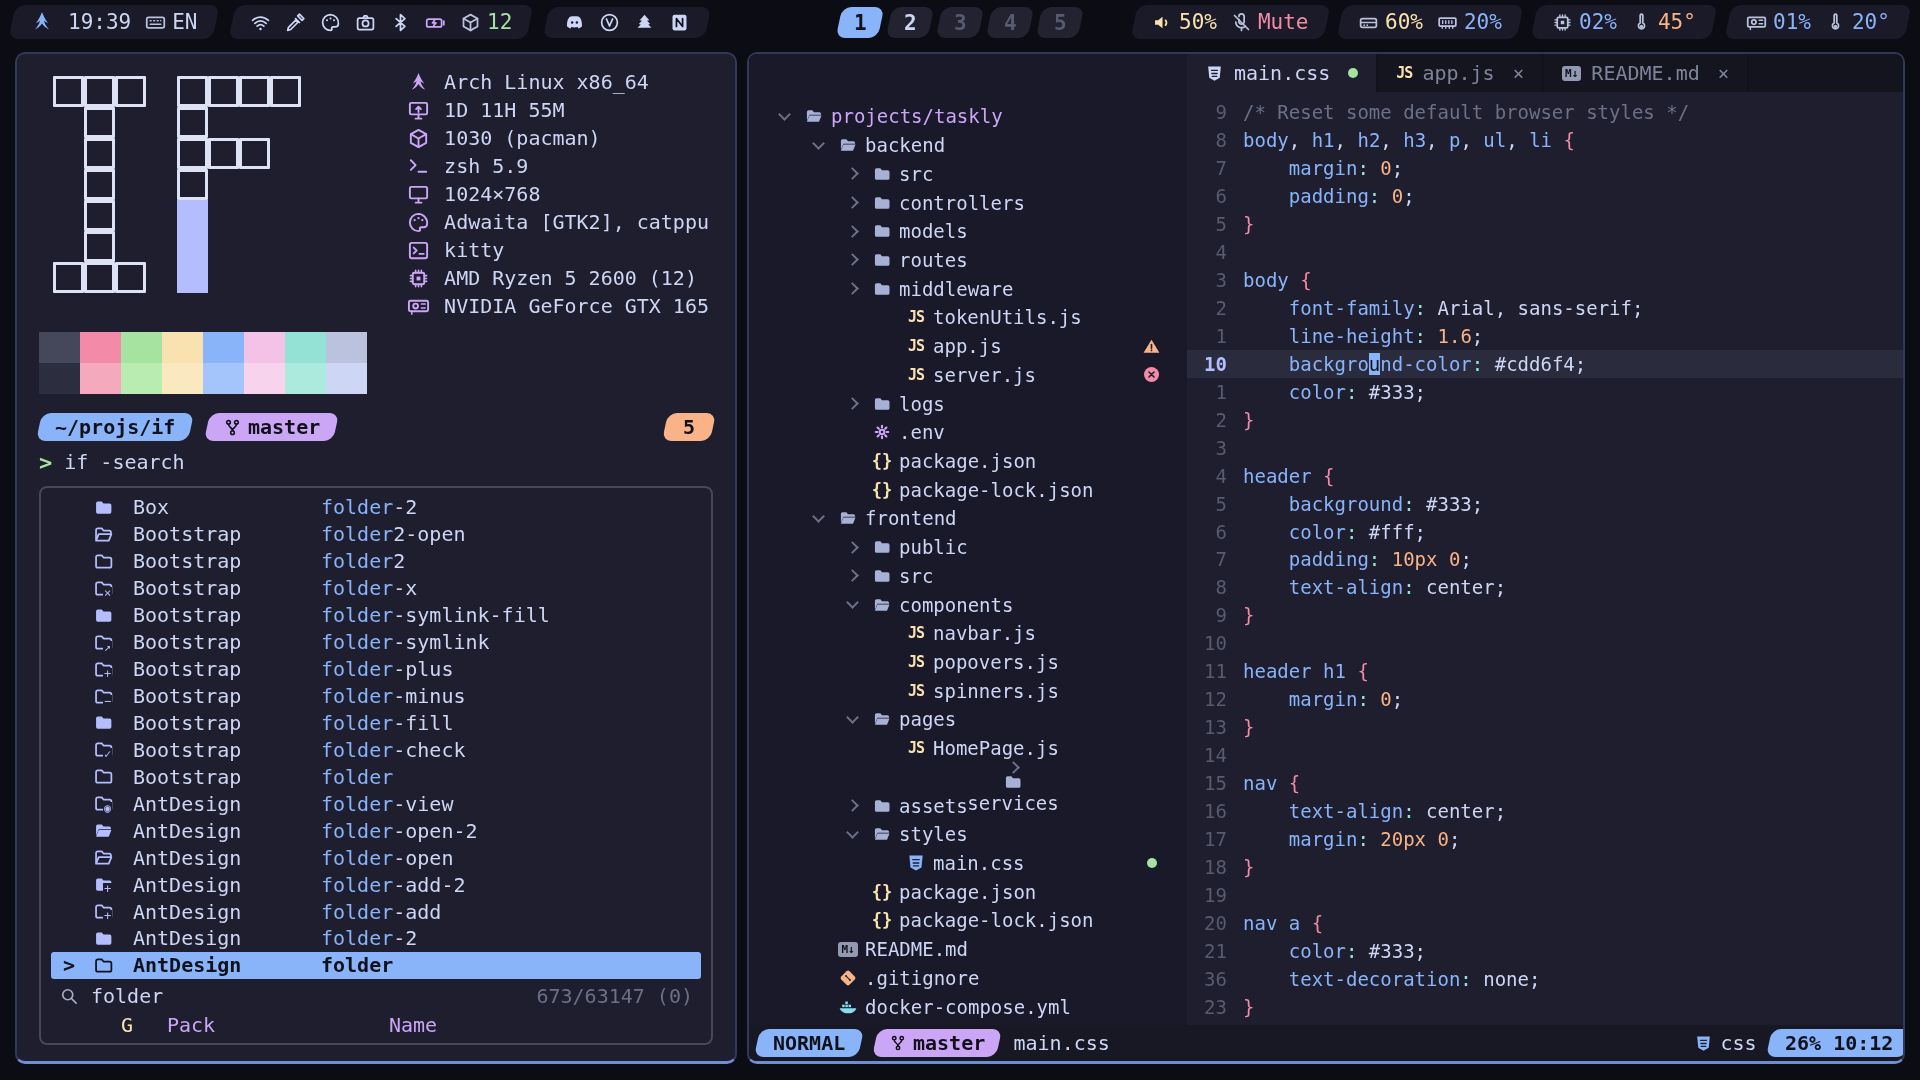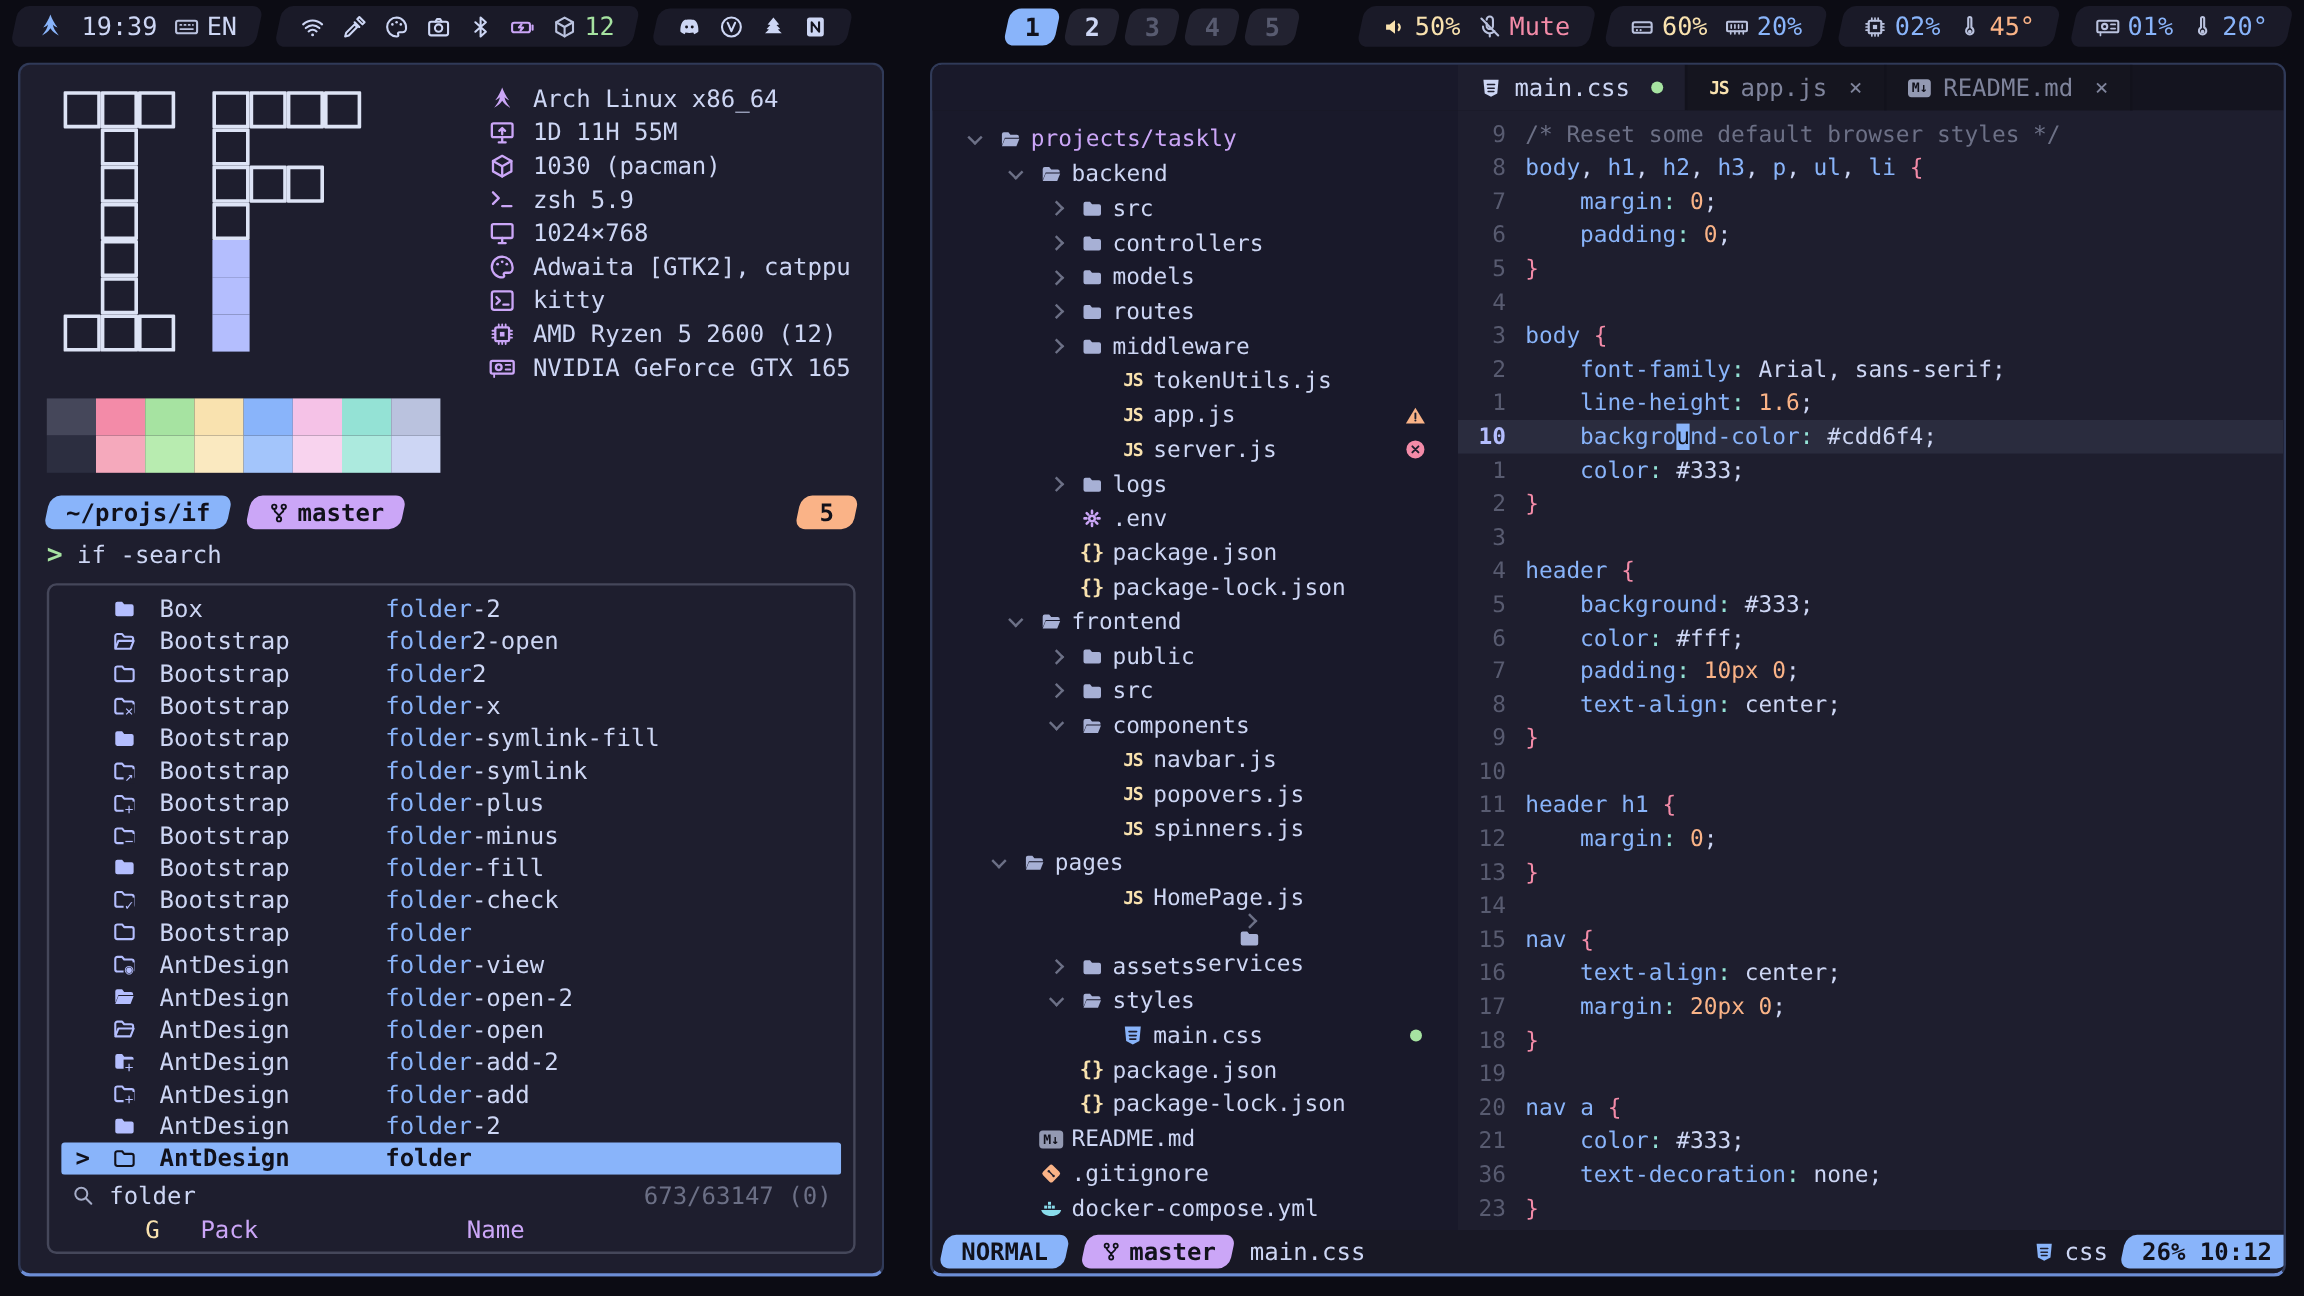--- a/index.html
+++ b/index.html
@@ -22,21 +22,21 @@
   .bitem{display:flex;align-items:center;gap:6px;font-size:21px}
   .bitem .ic{font-size:21px;color:#bac2de}
   #arch-logo{color:var(--blue);font-size:24px}
   .ws{position:absolute;left:50%;top:7px;transform:translateX(-50%);display:flex;gap:8px}
   .wsp{width:42px;height:31px;background:#222230;display:flex;align-items:center;justify-content:center;font-weight:bold;font-size:21px;color:#585b70}
   .wsp.active{background:var(--blue);color:#11111b}
   .wsp.occupied{color:var(--text)}
   #bar .right{margin-left:auto;display:flex;gap:14px}
 
   
-  #content{display:flex;gap:38px;padding:8px 15px 0}
+  #content{display:flex;gap:10px;padding:8px 15px 0}
   .win{height:1012px;background:var(--base);border:2px solid #303a58;border-bottom:3px solid #6d8ed6;border-radius:10px;overflow:hidden}
   #terminal{width:722px;padding:14px 22px 16px;display:flex;flex-direction:column;font-size:20px}
 
   
   .fetch{display:flex;gap:26px}
   .logo{display:grid;grid-template-columns:repeat(8,31px);grid-auto-rows:31px;margin:8px 0 0 14px;height:224px}
   .cell{width:31px;height:31px}
   .cell.o{border:3px solid #dde3f5;border-radius:1px}
   .cell.f{background:var(--lav)}
   .finfo{margin-left:auto;padding-right:4px}
@@ -1011,21 +1011,21 @@
             </span>
             <span class="tlabel">popovers.js</span>
           </div>
           <div class="trow" style="padding-left: 124px;">
             <span class="cvb"></span>
             <span class="ticb">
               <span class="jsic">JS</span>
             </span>
             <span class="tlabel">spinners.js</span>
           </div>
-          <div class="trow" style="padding-left: 42px;">
+          <div class="trow" style="padding-left: 90px;">
             <span class="cvb">
               <span class="cv down"></span>
             </span>
             <span class="ticb">
               <span class="ic">
                 <svg viewBox="0 0 24 24" fill="none" stroke="currentColor" stroke-width="2" stroke-linecap="round" stroke-linejoin="round">
                   <path d="M3.5 17.5V7a2 2 0 012-2H10l2 2.5h6.5a2 2 0 012 2v1H6.5l-3 7.5z" fill="currentColor" stroke="none"></path>
                   <path d="M6.5 11.5H21l-3 7.5H3.5z" fill="currentColor" stroke="none"></path>
                 </svg>
               </span>

